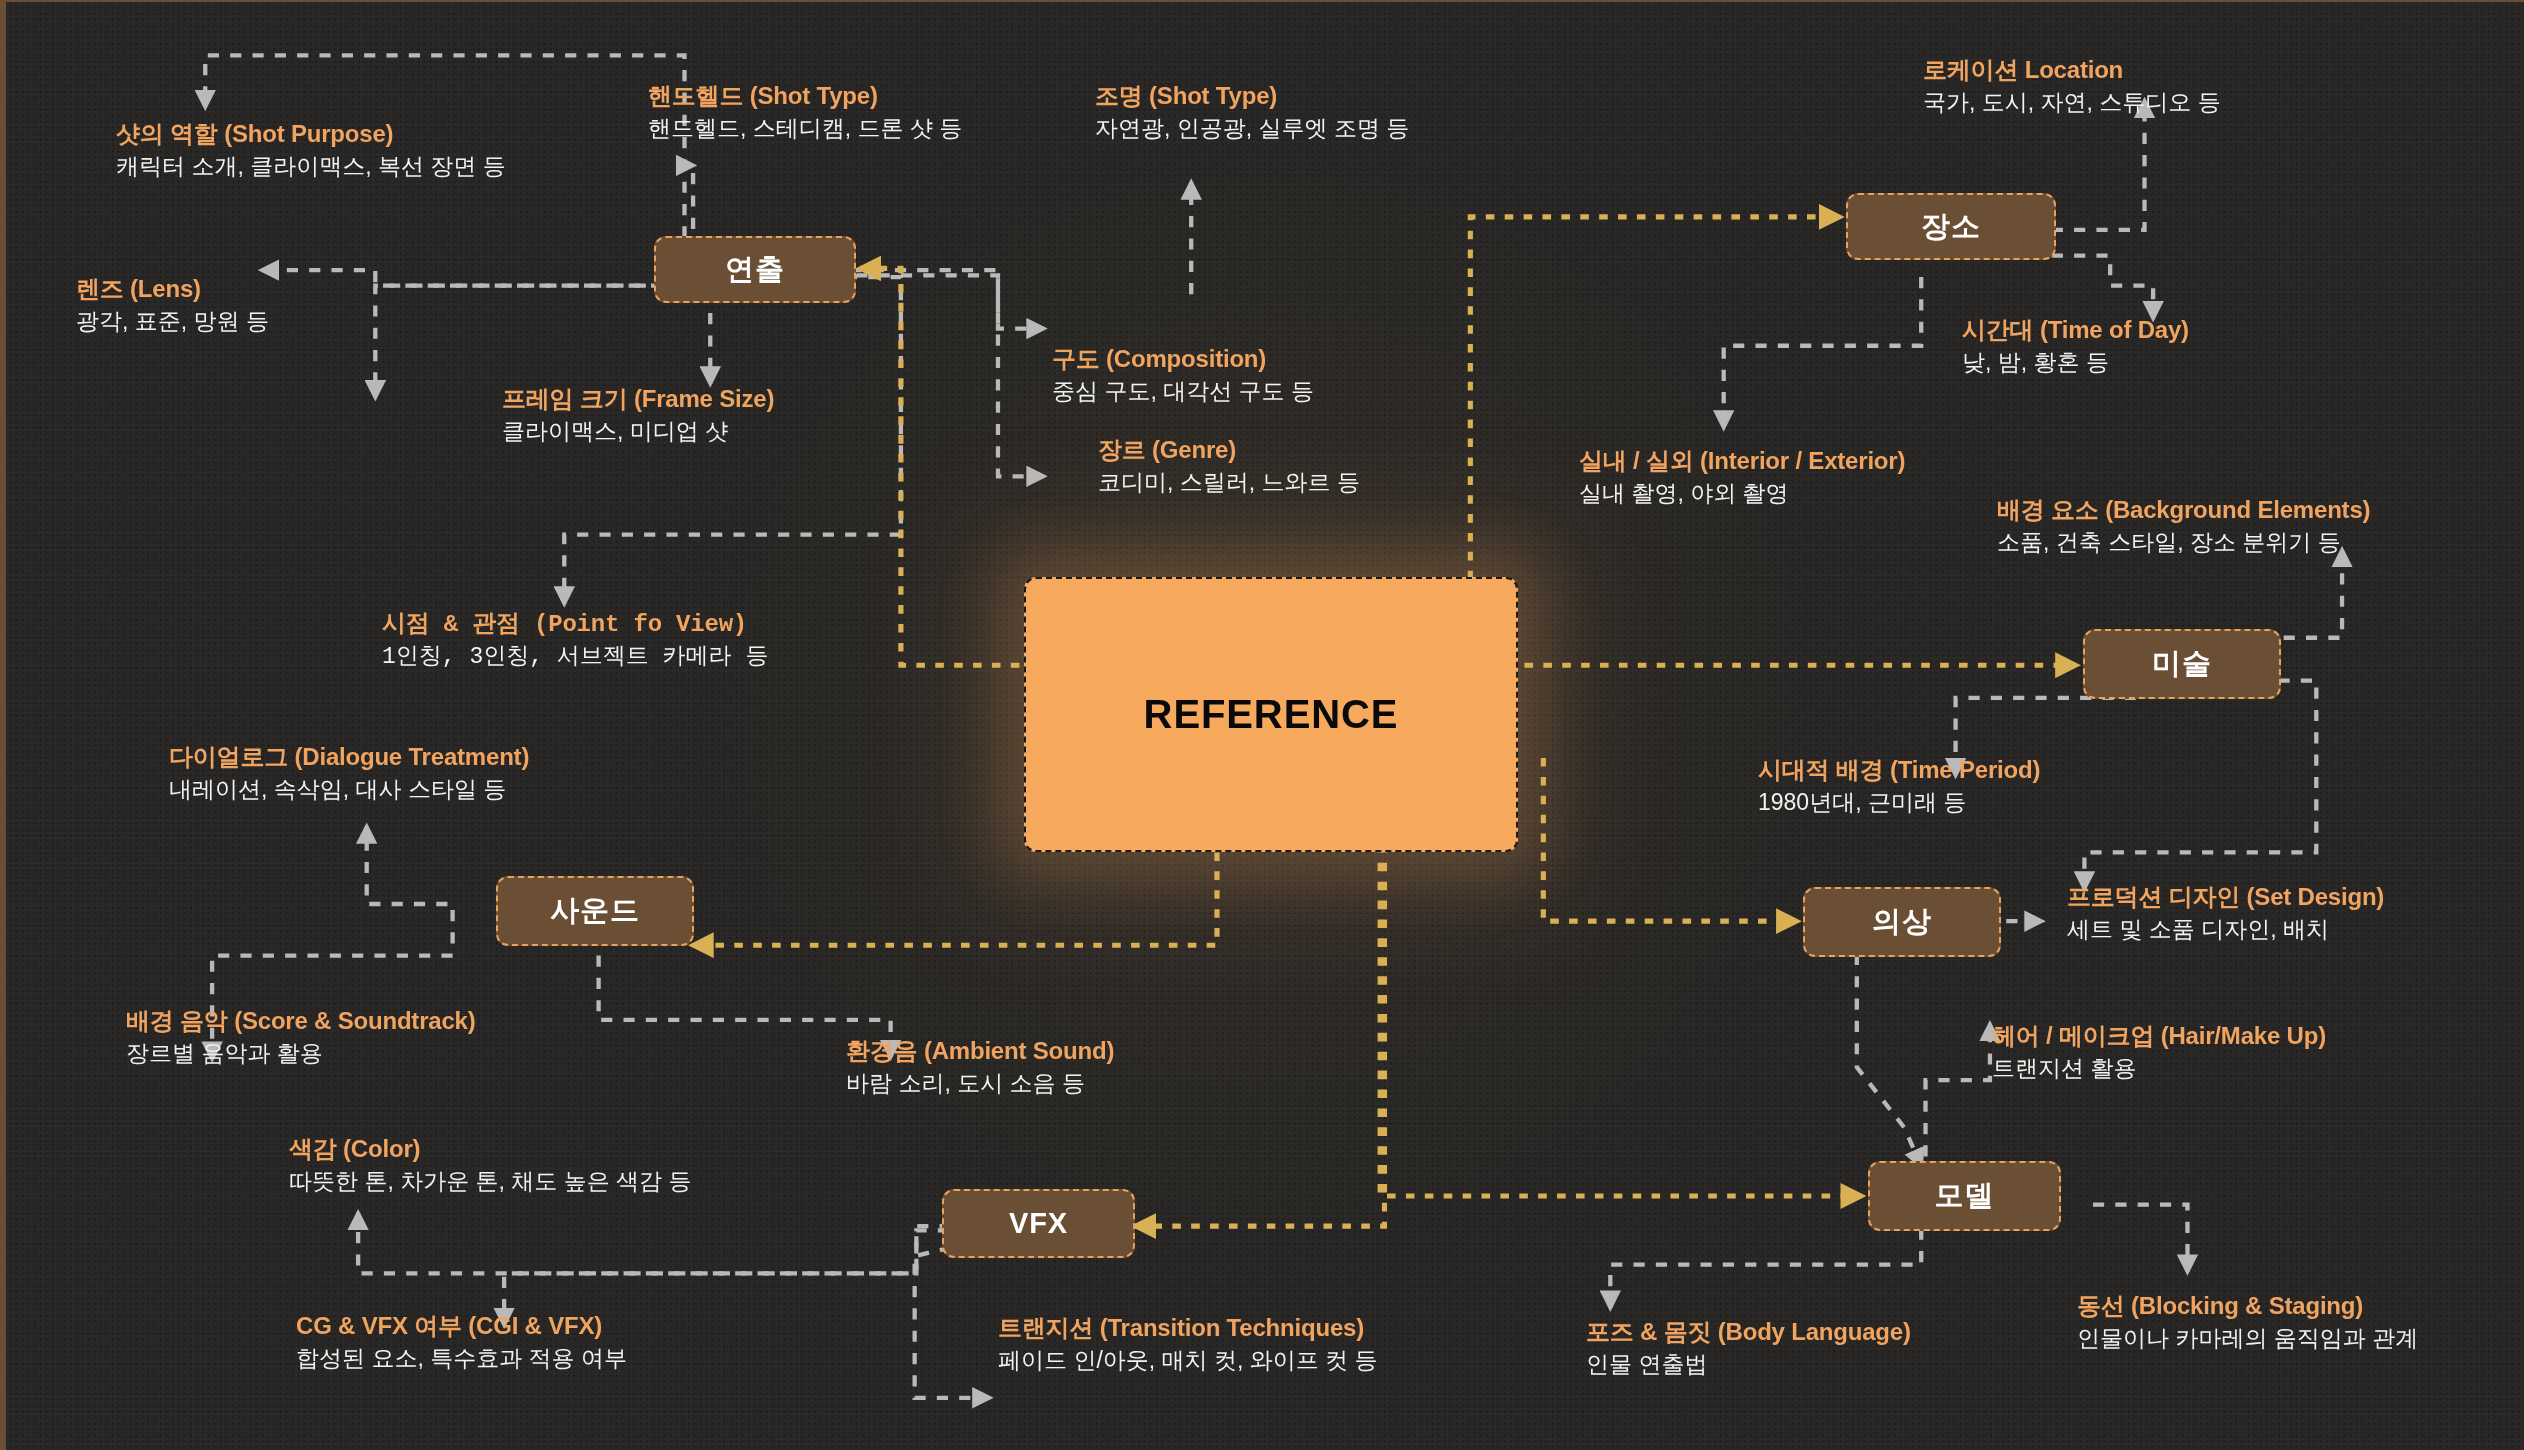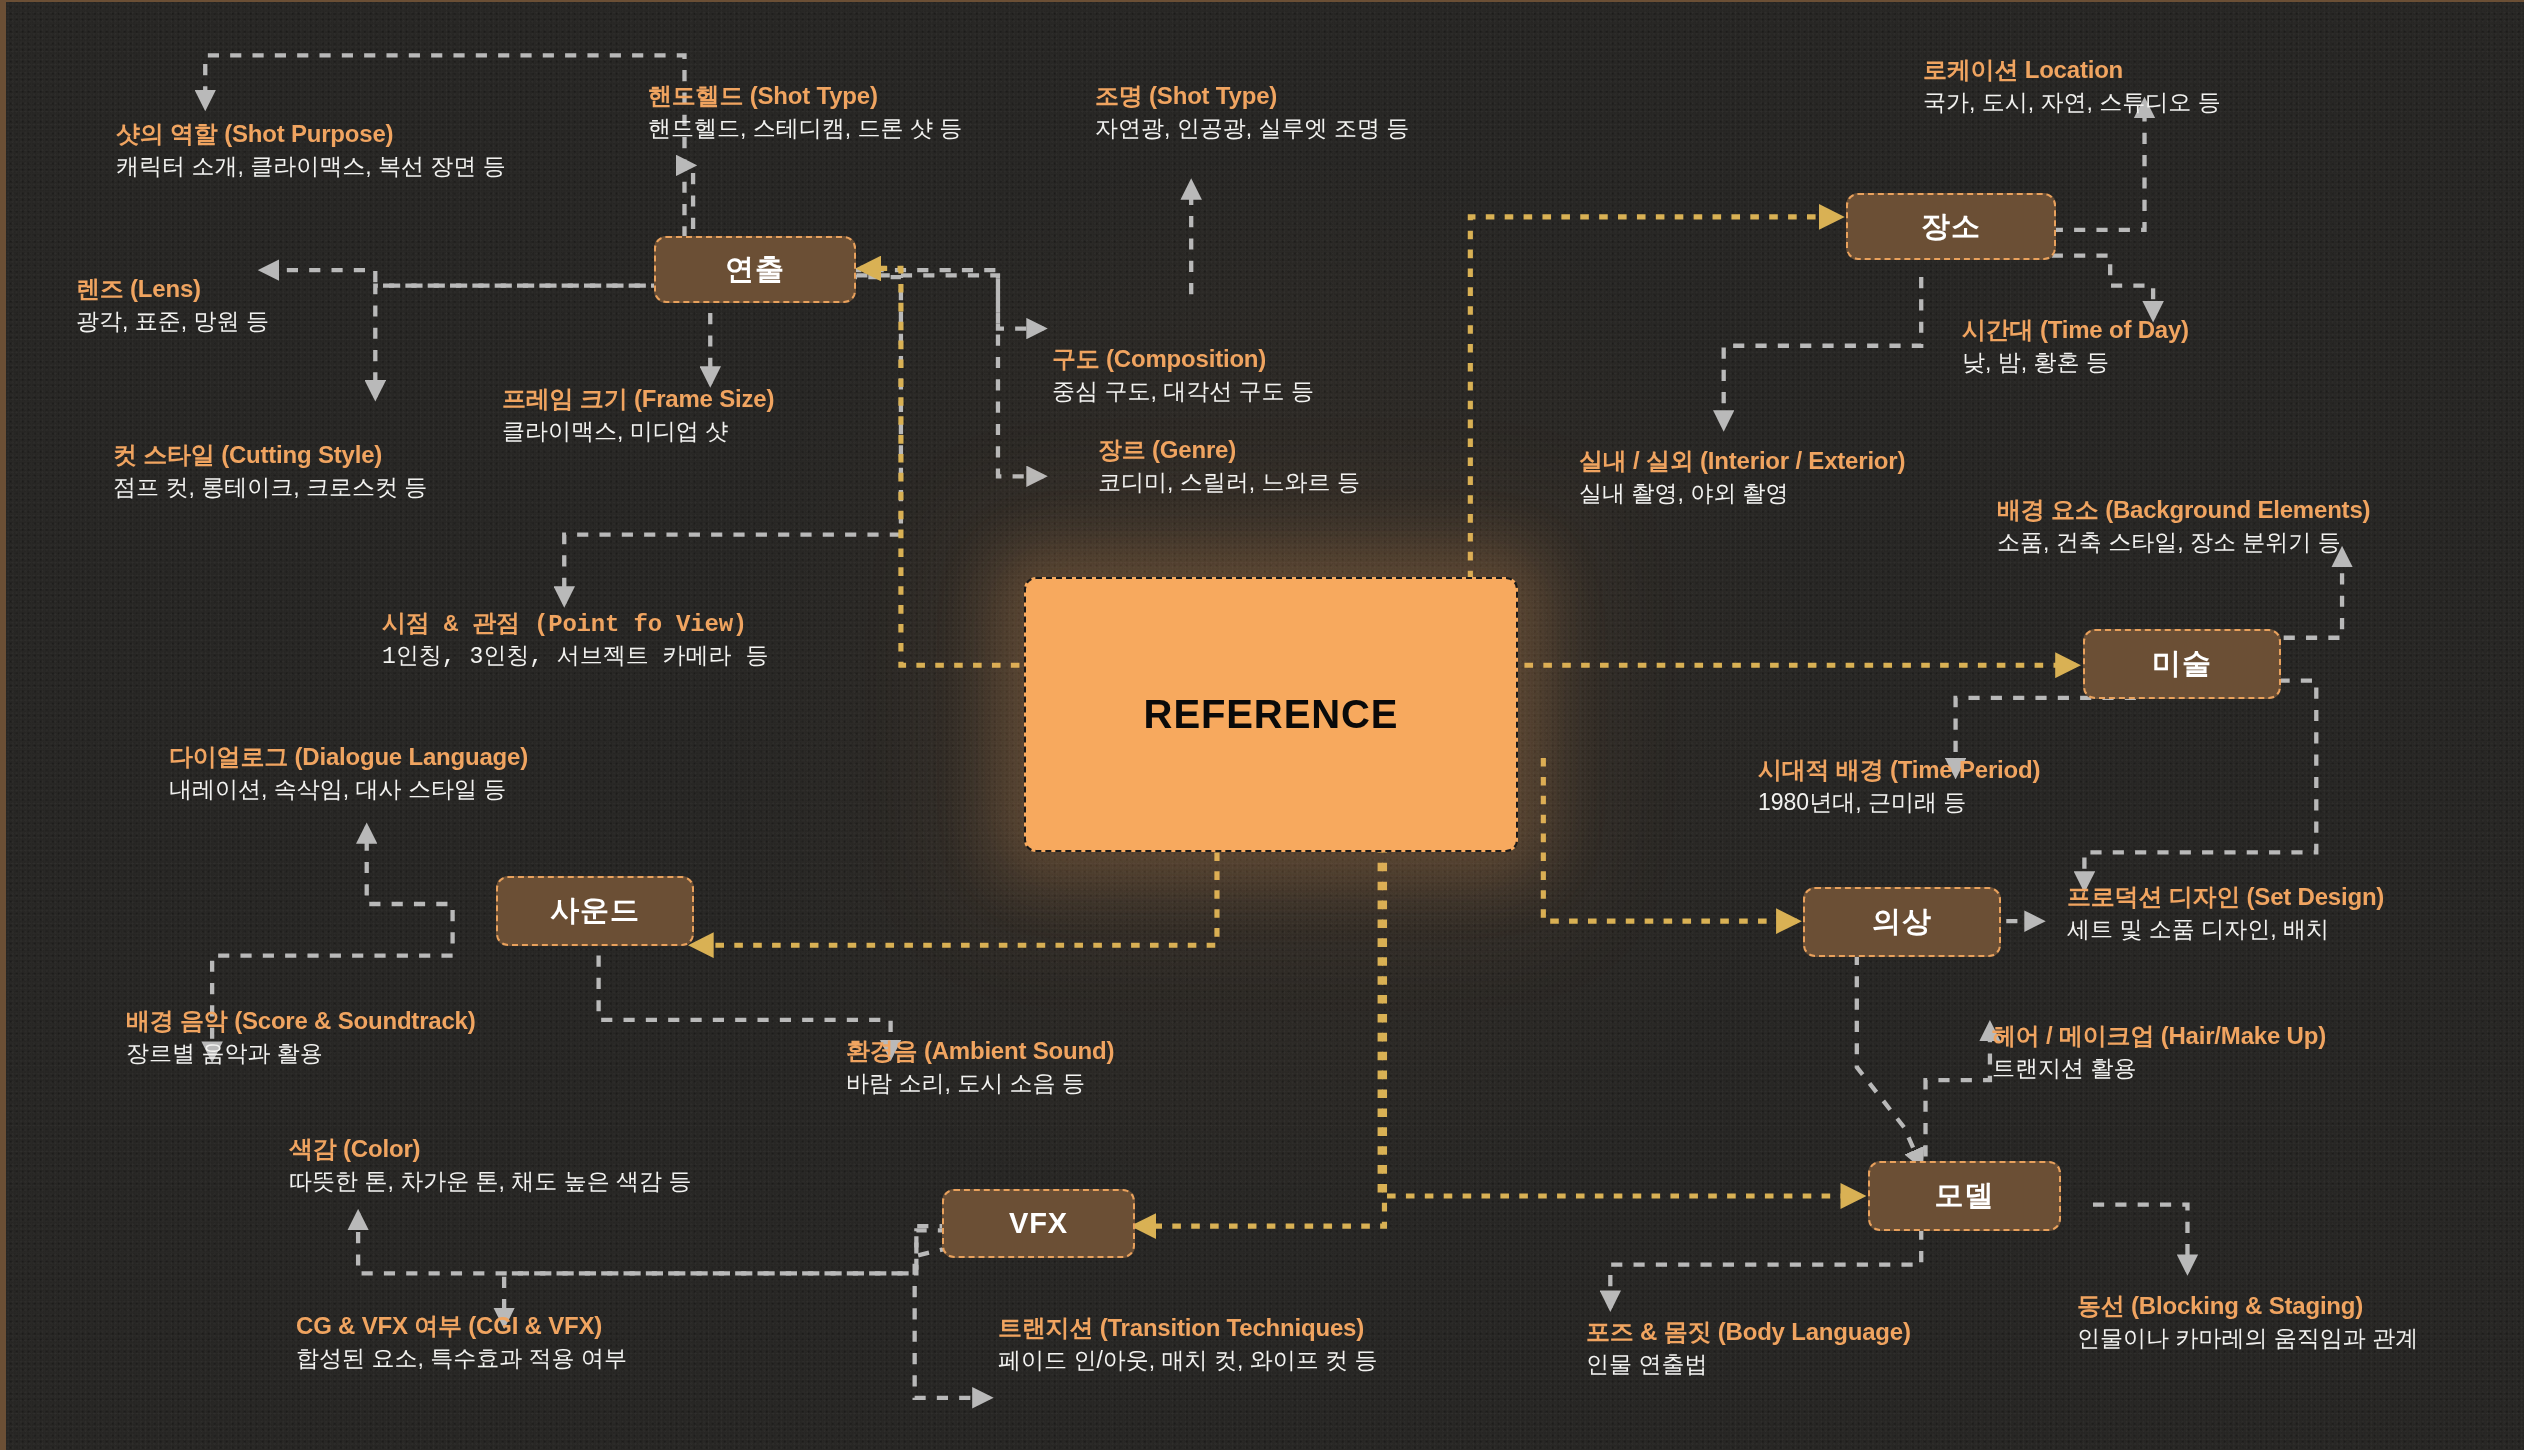--- a/index.html
+++ b/index.html
@@ -264,27 +264,20 @@
   </div>
 
   <div class="leaf" style="left:1956px; top:316px;">
     <span class="ttl">
       <span>시간대</span>
       <span class="en">(Time of Day)</span>
     </span>
     <span class="dsc">낮, 밤, 황혼 등</span>
   </div>
 
-  <div class="leaf" style="left:107px; top:441px;">
-    <span class="ttl">
-      <span>컷 스타일</span>
-      <span class="en">(Cutting Style)</span>
-    </span>
-    <span class="dsc">점프 컷, 롱테이크, 크로스컷 등</span>
-  </div>
 
   <div class="leaf" style="left:496px; top:385px;">
     <span class="ttl">
       <span>프레임 크기</span>
       <span class="en">(Frame Size)</span>
     </span>
     <span class="dsc">클라이맥스, 미디업 샷</span>
   </div>
 
   <div class="leaf" style="left:1092px; top:436px;">
@@ -315,21 +308,21 @@
     <span class="ttl">
       <span>시점 &amp; 관점</span>
       <span class="en">(Point fo View)</span>
     </span>
     <span class="dsc">1인칭, 3인칭, 서브젝트 카메라 등</span>
   </div>
 
   <div class="leaf" style="left:163px; top:743px;">
     <span class="ttl">
       <span>다이얼로그</span>
-      <span class="en">(Dialogue Language)</span>
+      <span class="en">(Dialogue Treatment)</span>
     </span>
     <span class="dsc">내레이션, 속삭임, 대사 스타일 등</span>
   </div>
 
   <div class="leaf" style="left:1752px; top:756px;">
     <span class="ttl">
       <span>시대적 배경</span>
       <span class="en">(Time Period)</span>
     </span>
     <span class="dsc">1980년대, 근미래 등</span>

